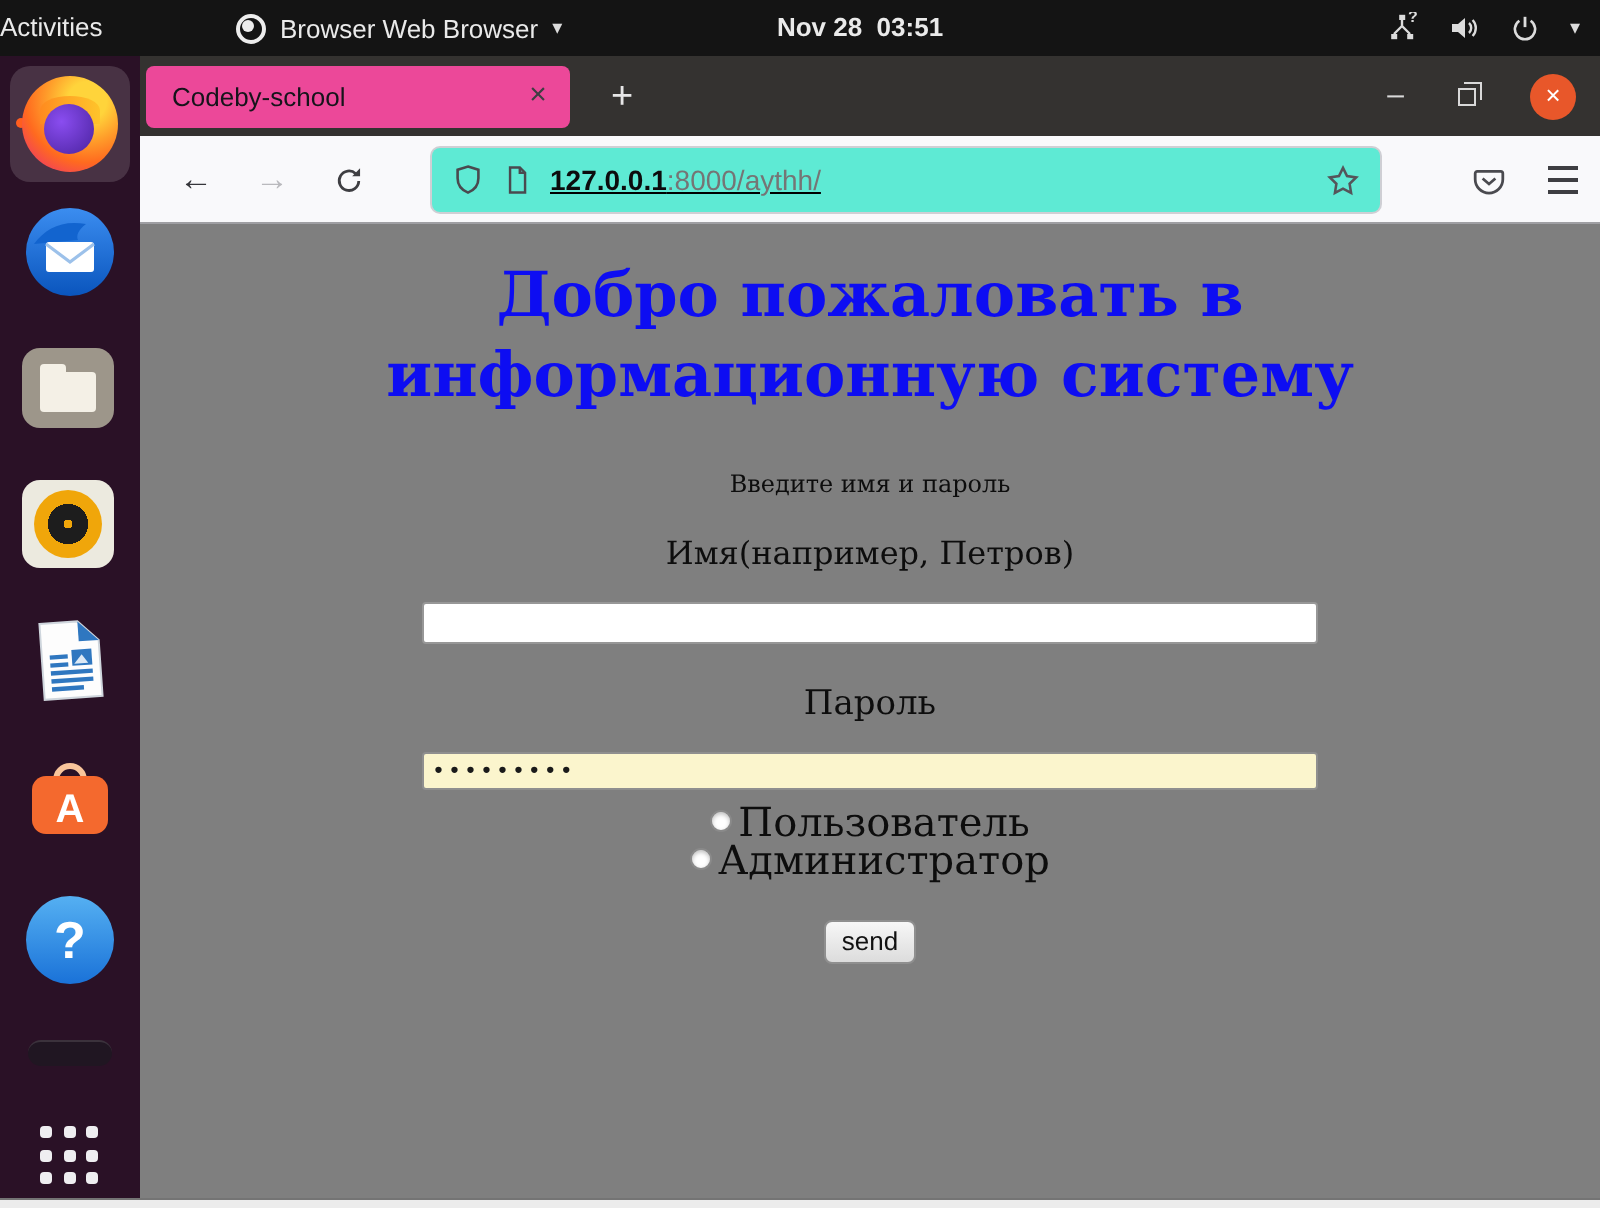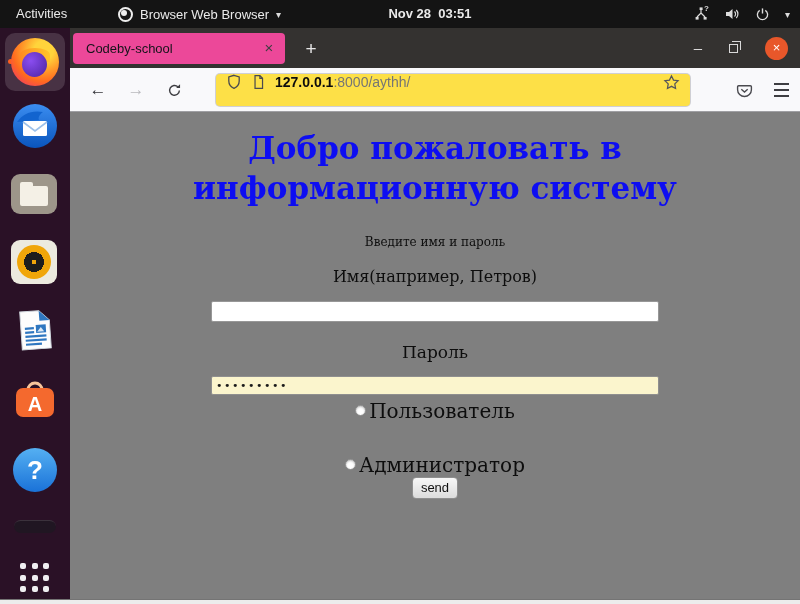--- a/index.html
+++ b/index.html
@@ -2,21 +2,21 @@
 <html><head>
 <meta charset="utf-8">
 <style>
   * { margin:0; padding:0; box-sizing:border-box; }
   html,body { width:800px; height:604px; overflow:hidden; background:#7f7f7f;
               font-family:"Liberation Sans", sans-serif; }
 
   
   #topbar { position:absolute; left:0; top:0; width:800px; height:28px; background:#141414;
             color:#eaeaea; font-size:13px; z-index:40; }
-  #activities { position:absolute; left:16px; top:0; height:28px; line-height:28px; }
+  #activities { position:absolute; left:0; top:0; height:28px; line-height:28px; }
   #appmenu { position:absolute; left:118px; top:0; height:28px; display:flex; align-items:center; gap:7px; }
   .ffmono { width:15px; height:15px; border-radius:50%; border:2px solid #ededed; position:relative; }
   .ffmono::after { content:''; position:absolute; left:1px; top:1px; width:6px; height:6px;
                    border-radius:50%; background:#ededed; }
   #clock { position:absolute; left:430px; top:0; transform:translateX(-50%); height:28px;
            line-height:28px; white-space:pre;font-weight:bold; }
   #sysicons { position:absolute; right:10px; top:0; height:28px; display:flex; align-items:center; gap:15px; }
   #sysicons svg { display:block; }
   .net-q { font-size:8px; fill:#dcdcdc; font-weight:bold; }
   .caret { font-size:10px; color:#dcdcdc; }
@@ -68,23 +68,23 @@
   #btn-close { width:23px; height:23px; border-radius:50%; background:#e8572a; color:#fff;
                font-size:13px; text-align:center; line-height:22px; }
 
   #navbar { position:absolute; left:0; top:40px; width:730px; height:44px; background:#f9f9fb;
             border-bottom:1px solid #9f9fa3; }
   .navbtn { position:absolute; top:8px; width:28px; height:28px; display:flex; align-items:center;
             justify-content:center; font-size:17px; color:#35353a; border-radius:4px; }
   #nav-back { left:14px; }
   #nav-fwd  { left:52px; color:#b9b9bd; }
   #nav-reload { left:90px; }
-  #urlbar { position:absolute; left:146px; top:6px; width:474px; height:32px; background:#fde047;
-            border-radius:4px; box-shadow:0 0 0 1px #cfcfd4; display:flex; align-items:flex-start;
-            padding:0 10px; gap:9px; }
+  #urlbar { position:absolute; left:146px; top:6px; width:474px; height:32px; background:#5eead4;
+            border-radius:4px; box-shadow:0 0 0 1px #cfcfd4; display:flex; align-items:center;
+            padding:0 10px; gap:9px;text-decoration:underline; }
   #urltext { font-size:14px; color:#757575; white-space:nowrap; }
   #urltext b { color:#0c0c0d; font-weight:600; }
   #star { margin-left:auto; }
   #pocket { position:absolute; left:660px; top:8px; }
   #hamburger { position:absolute; left:698px; top:8px; width:26px; height:28px; display:flex;
                flex-direction:column; justify-content:center; gap:4px; align-items:center; }
   #hamburger i { display:block; width:15px; height:1.8px; background:#3e3e42; }
 
   
   #content { position:absolute; left:0; top:84px; width:730px; height:487px; background:#7f7f7f;
@@ -94,26 +94,26 @@
              color:#0d0df2; }
   #heading span { display:block; }
   #intro { margin-top:27px; font-size:12px; }
   #name-label { margin-top:18px; font-size:16px; }
   #name-input { margin-top:15px; width:448px; height:21px; border:1px solid #979797; border-radius:2px;
                 background:#fff; }
   #pwd-label { margin-top:20px; font-size:17px; }
   #pwd-input { margin-top:14px; width:448px; height:19px; border:1px solid #8f8f8f; border-radius:2px;
                background:#fbf5cd; font-size:11px; letter-spacing:1.5px; color:#1a1a1a; padding:0 4px;
                font-family:"DejaVu Sans", sans-serif; }
-  .radio-row { display:flex; align-items:center; gap:3px; height:19px;margin-top:35px; }
+  .radio-row { display:flex; align-items:center; gap:3px; height:19px; }
   #radio-row-1 { margin-top:6px; }
   .radio-dot { width:11px; height:11px; border-radius:50%; background:#fff; border:1px solid #8a8a8a;
                box-shadow:inset 0 1px 2px rgba(0,0,0,.25); }
   .radio-label { font-size:20px; }
-  #send-btn { margin-top:3px; font-family:"Liberation Sans", sans-serif; font-size:13px; color:#111;
+  #send-btn { margin-top:21px; font-family:"Liberation Sans", sans-serif; font-size:13px; color:#111;
               background:linear-gradient(#f7f7f7,#dcdcdc); border:1px solid #8f8f8f; border-radius:4px;
               padding:2px 8px 3px; }
 
   #bottom-strip { position:absolute; left:0; bottom:0; width:800px; height:5px; background:#ececec;
                   border-top:1px solid #747474; z-index:60; }
   svg { display:block; }
 </style>
 </head>
 <body>
 

